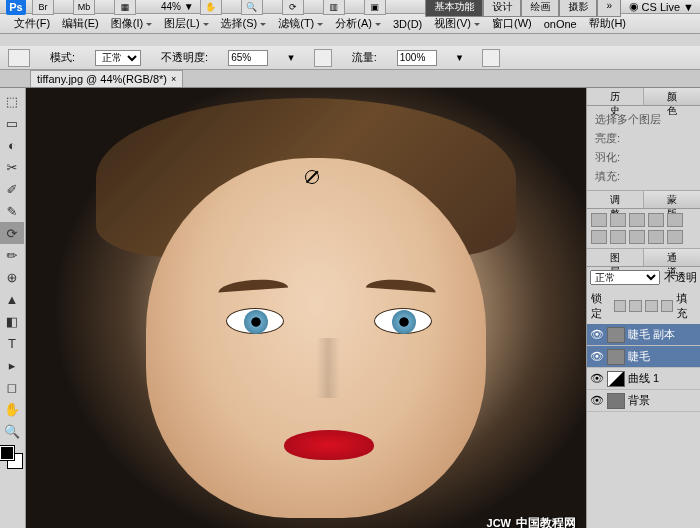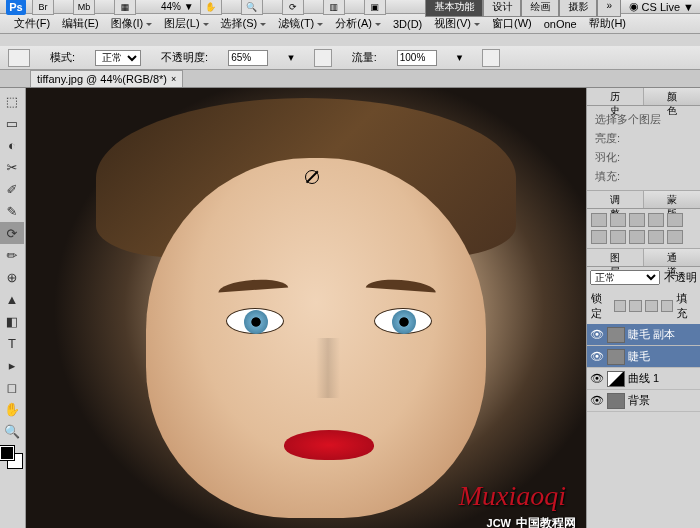--- a/index.html
+++ b/index.html
@@ -175,21 +175,20 @@
         <div class="brow right"></div>
       <div class="eye left">
           <div class="iris"></div>
         </div>
       <div class="eye right">
           <div class="iris"></div>
         </div>
       <div class="nose"></div>
       <div class="lips"></div>
       <div class="cursor-ind"></div>
-      <div class="watermark">Muxiaoqi</div>
       <div class="watermark2">
         <span>JCW</span>
         <span style="font-size:12px">中国教程网</span>
       </div>
     </div>
   </div>
 
   <div class="panels">
     <div class="panel">
       <div class="panel-tabs">

